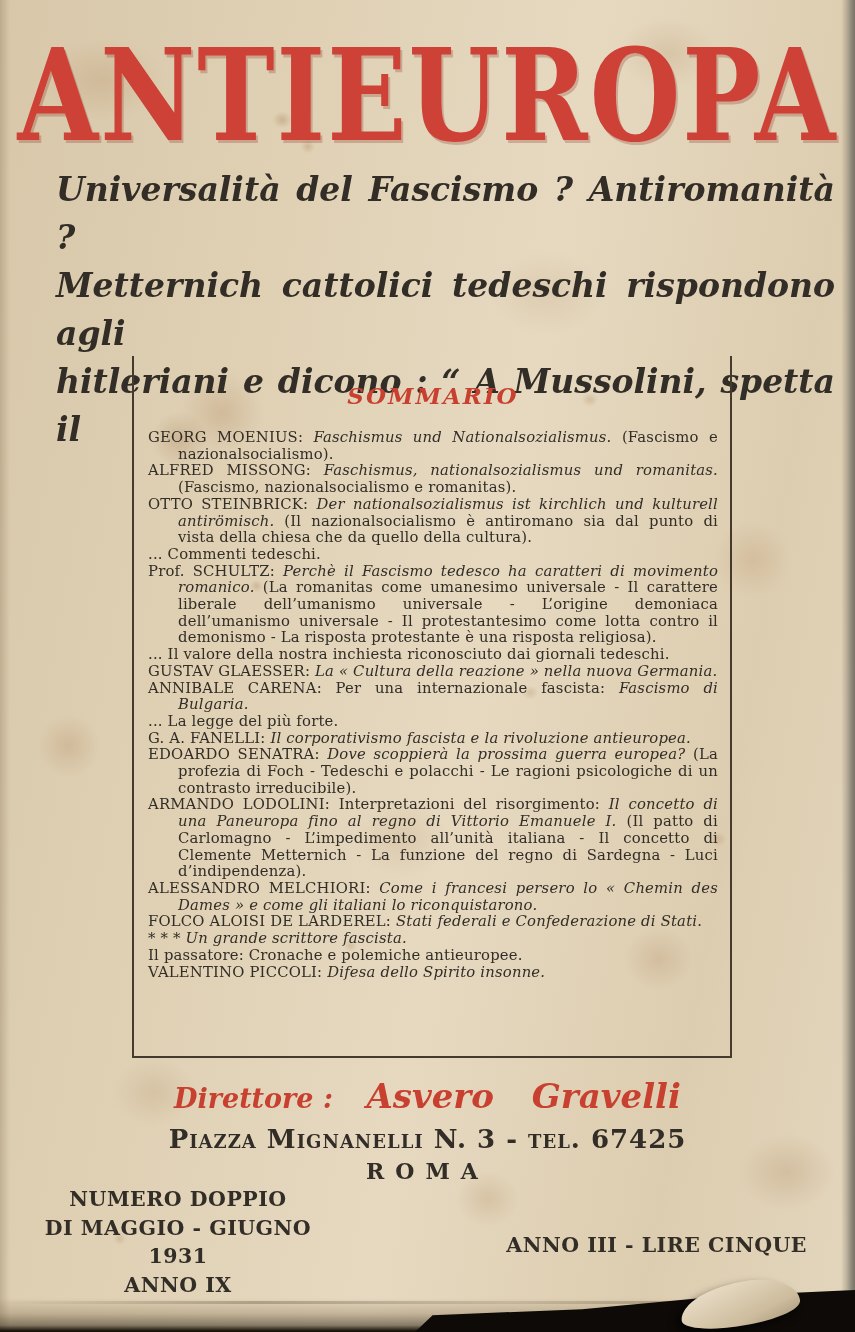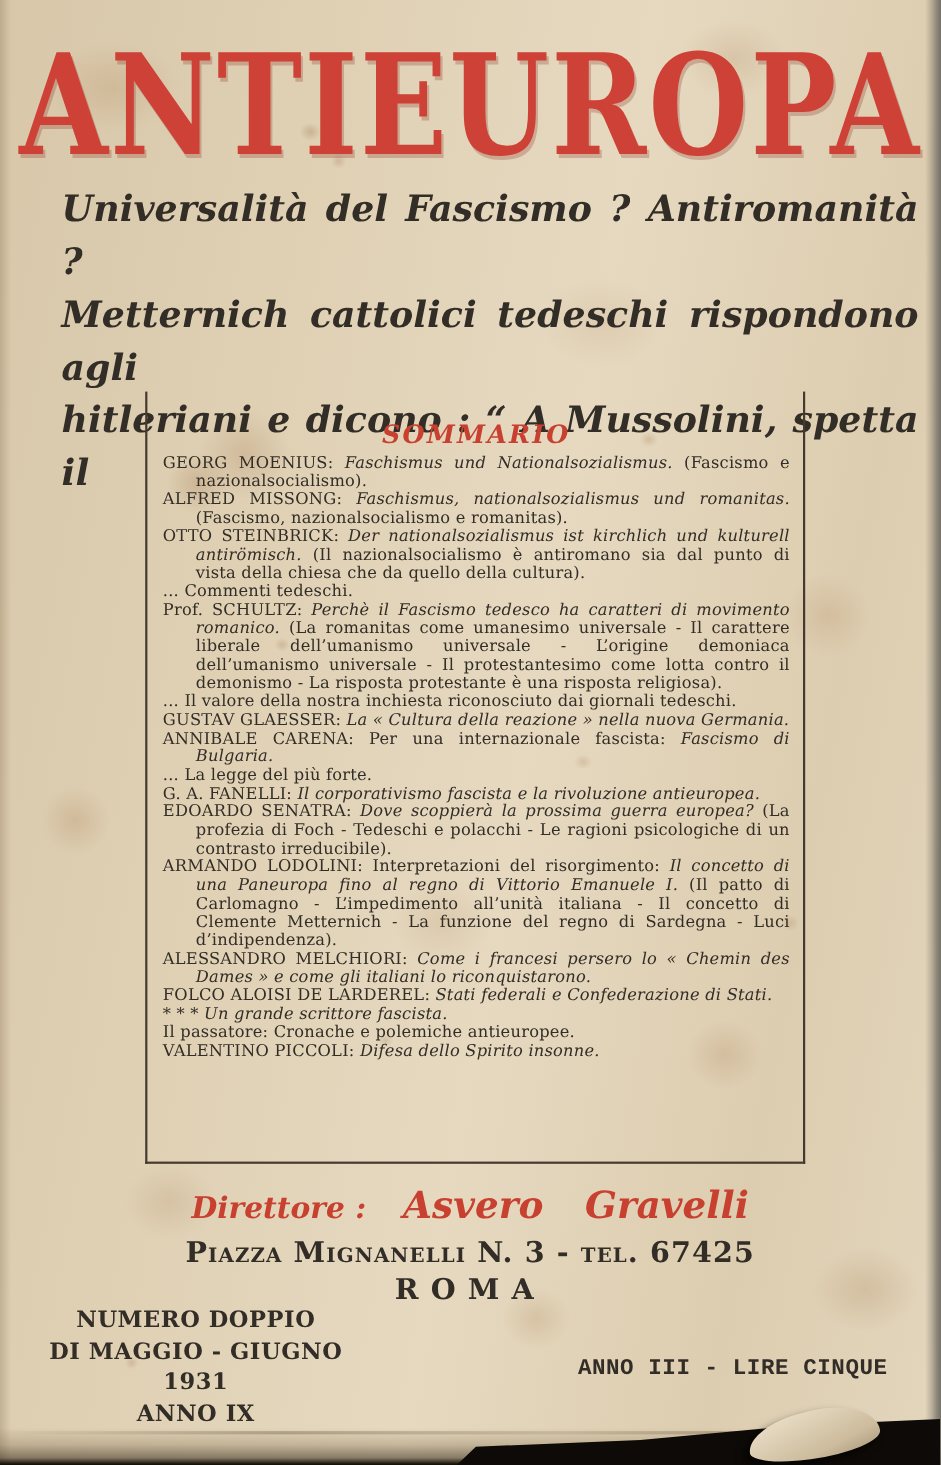--- a/index.html
+++ b/index.html
@@ -68,21 +68,21 @@
   }
   .sommario-heading{
     margin-top:26px;
     text-align:center;
     color:var(--accent,#c23a30);
     font-size:23px;
     font-weight:bold;font-style:italic;
     letter-spacing:2px;
   }
   .sommario-list{
-    margin-top:4px;
+    margin-top:20px;
     font-size:14.8px;line-height:16.7px;
     color:var(--ink,#332e27);
   }
   .entry{
     padding-left:30px;text-indent:-30px;
     text-align:justify;
     letter-spacing:.2px;
   }
   .entry .it{font-style:italic;}
   .director-line{
@@ -100,39 +100,38 @@
     font-variant:small-caps;
     font-weight:bold;
     font-size:26px;
     color:var(--ink,#322d26);
     letter-spacing:1px;
   }
   .city-line{
     position:absolute;top:1158px;left:0;width:100%;
     text-align:center;
     font-weight:bold;
-    font-size:26px;
+    font-size:22px;
     letter-spacing:11px;
     color:var(--ink,#322d26);
   }
   .issue-left{
     position:absolute;left:28px;top:1185px;width:300px;
     text-align:center;
     font-weight:bold;
     font-size:20.5px;line-height:28.5px;
     color:var(--ink,#322d26);
     letter-spacing:.5px;
   }
   .issue-right{
     position:absolute;right:48px;top:1233px;
     font-weight:bold;
     font-size:20.5px;
     color:var(--ink,#322d26);
     letter-spacing:.5px;
-    font-family:Liberation Mono, monospace;
   }
   
   .edge-right{
     position:absolute;top:0;right:0;bottom:0;width:14px;
     background:linear-gradient(90deg, transparent 0%, rgba(120,112,100,.35) 40%, #8e887b 75%, #7a7468 100%);
   }
   .edge-left{
     position:absolute;top:0;left:0;bottom:0;width:10px;
     background:linear-gradient(90deg, rgba(120,100,70,.28), transparent);
   }

